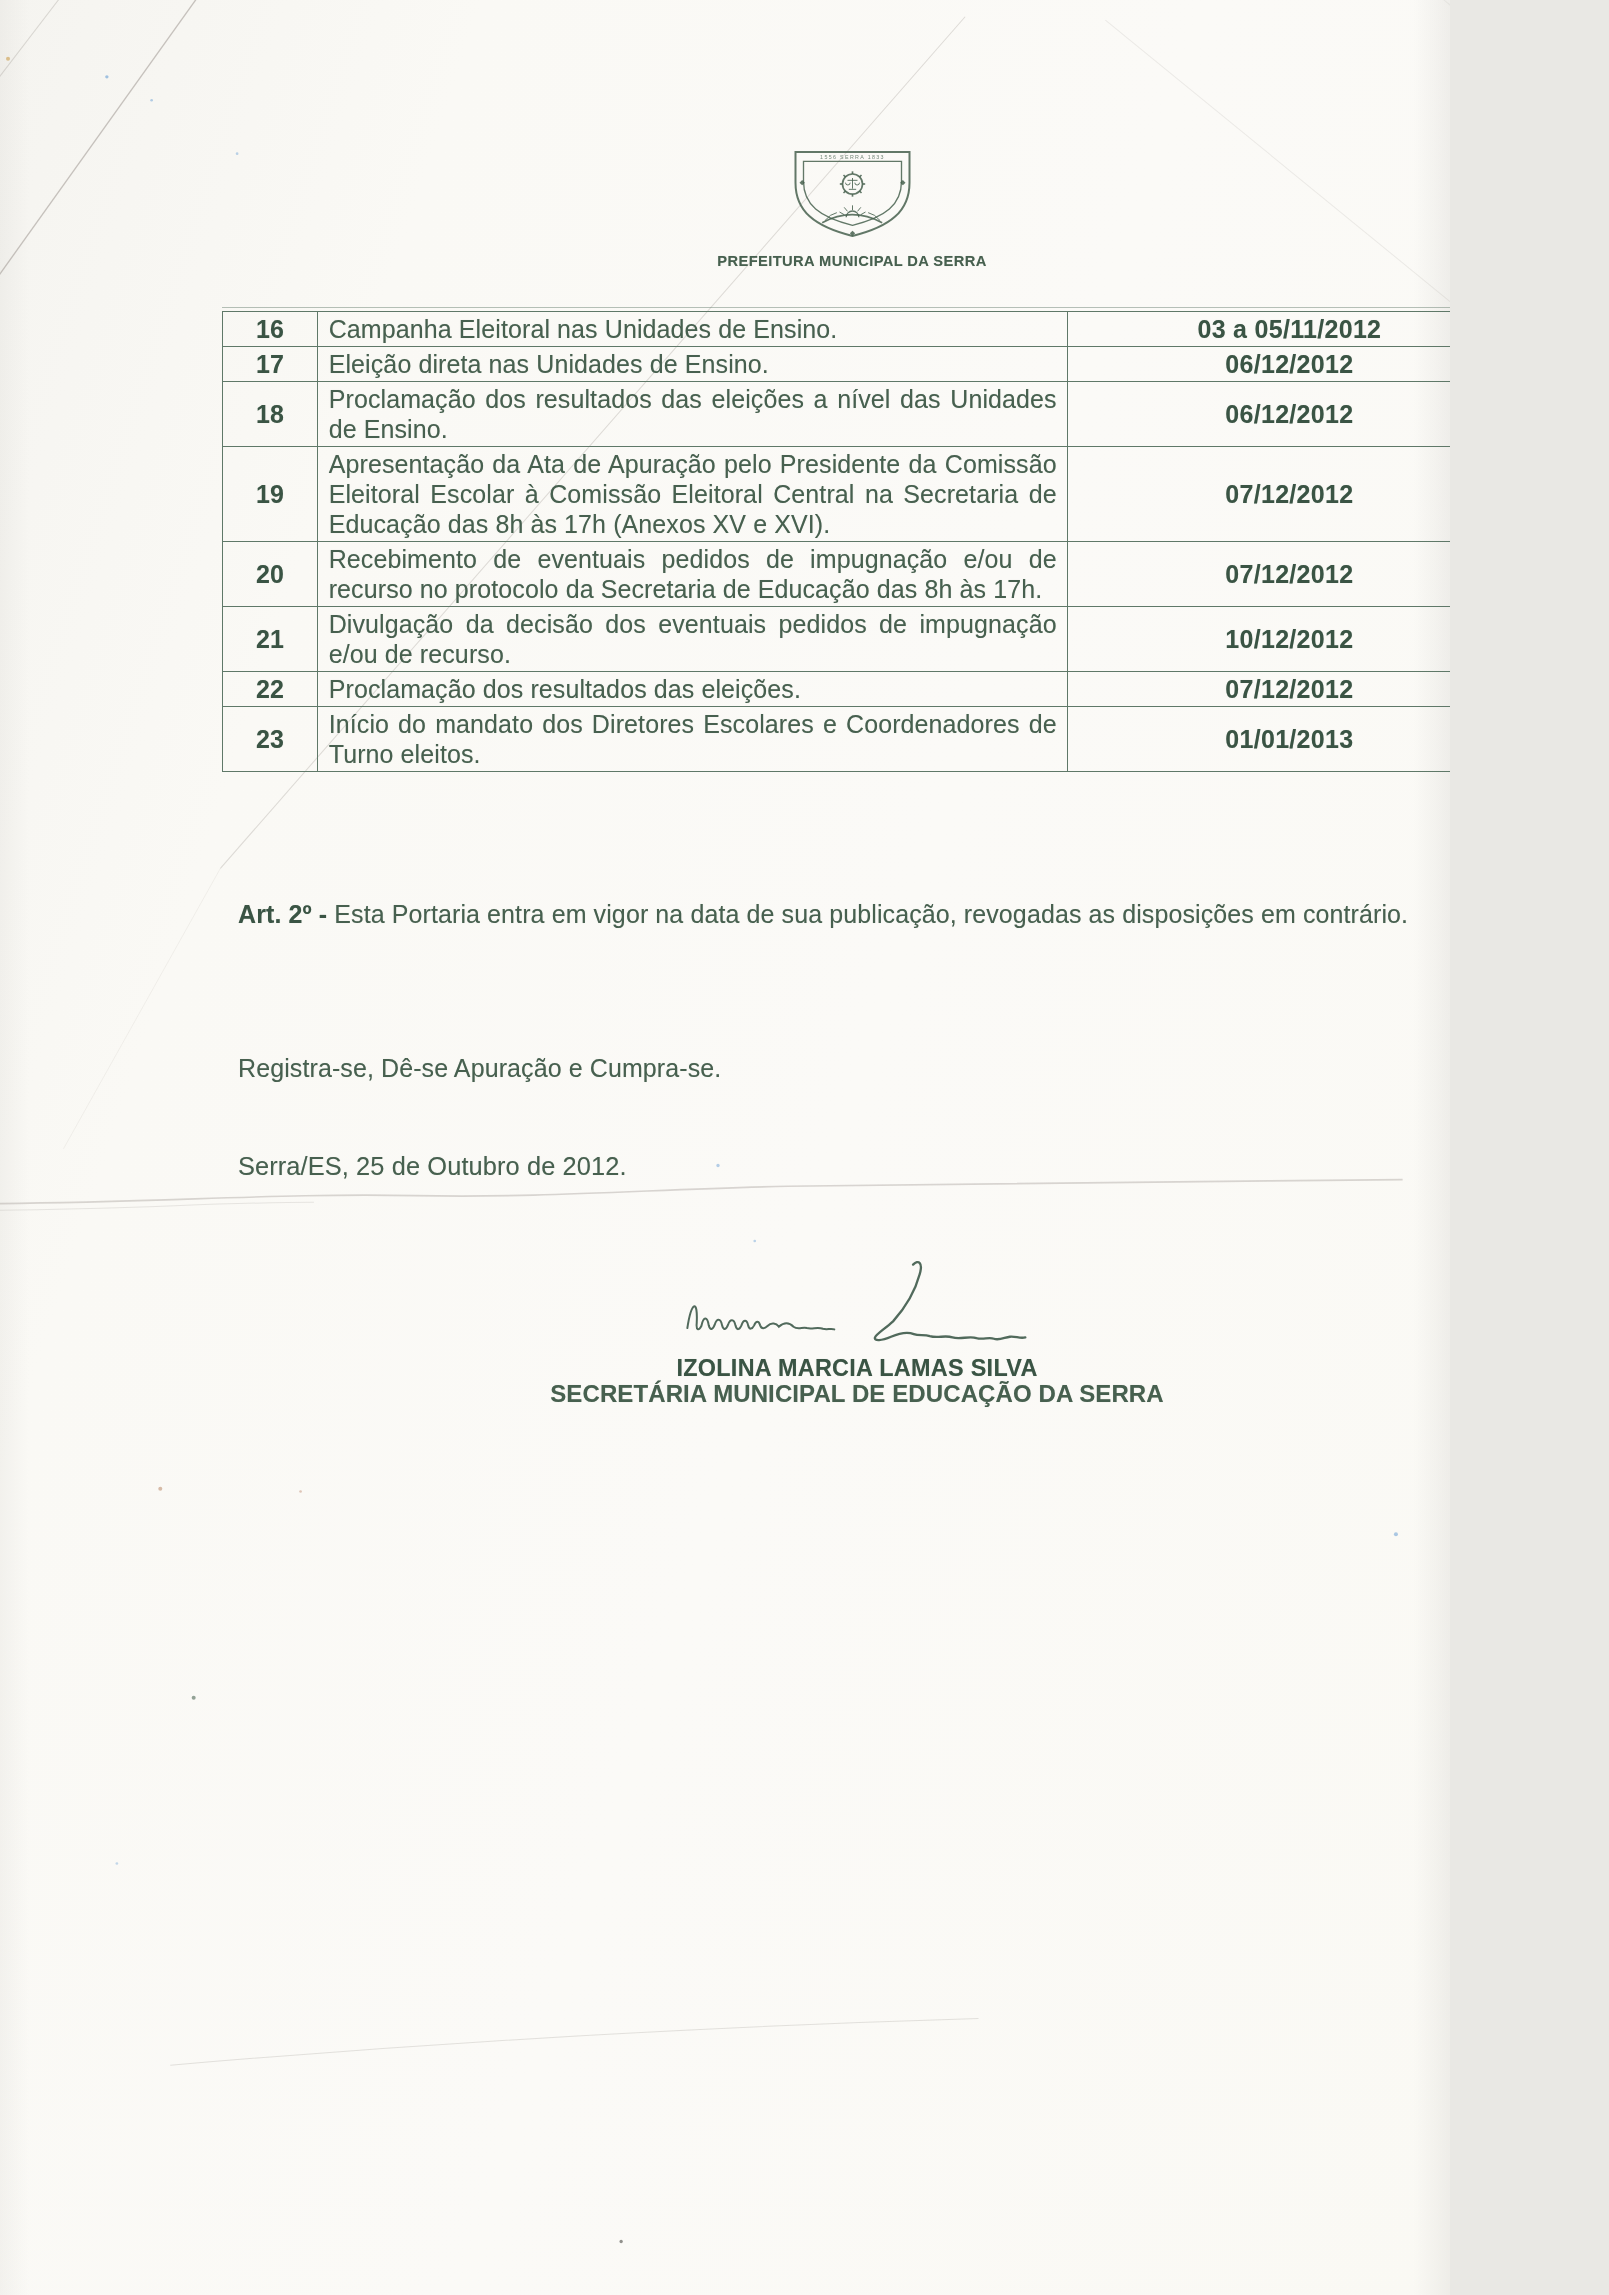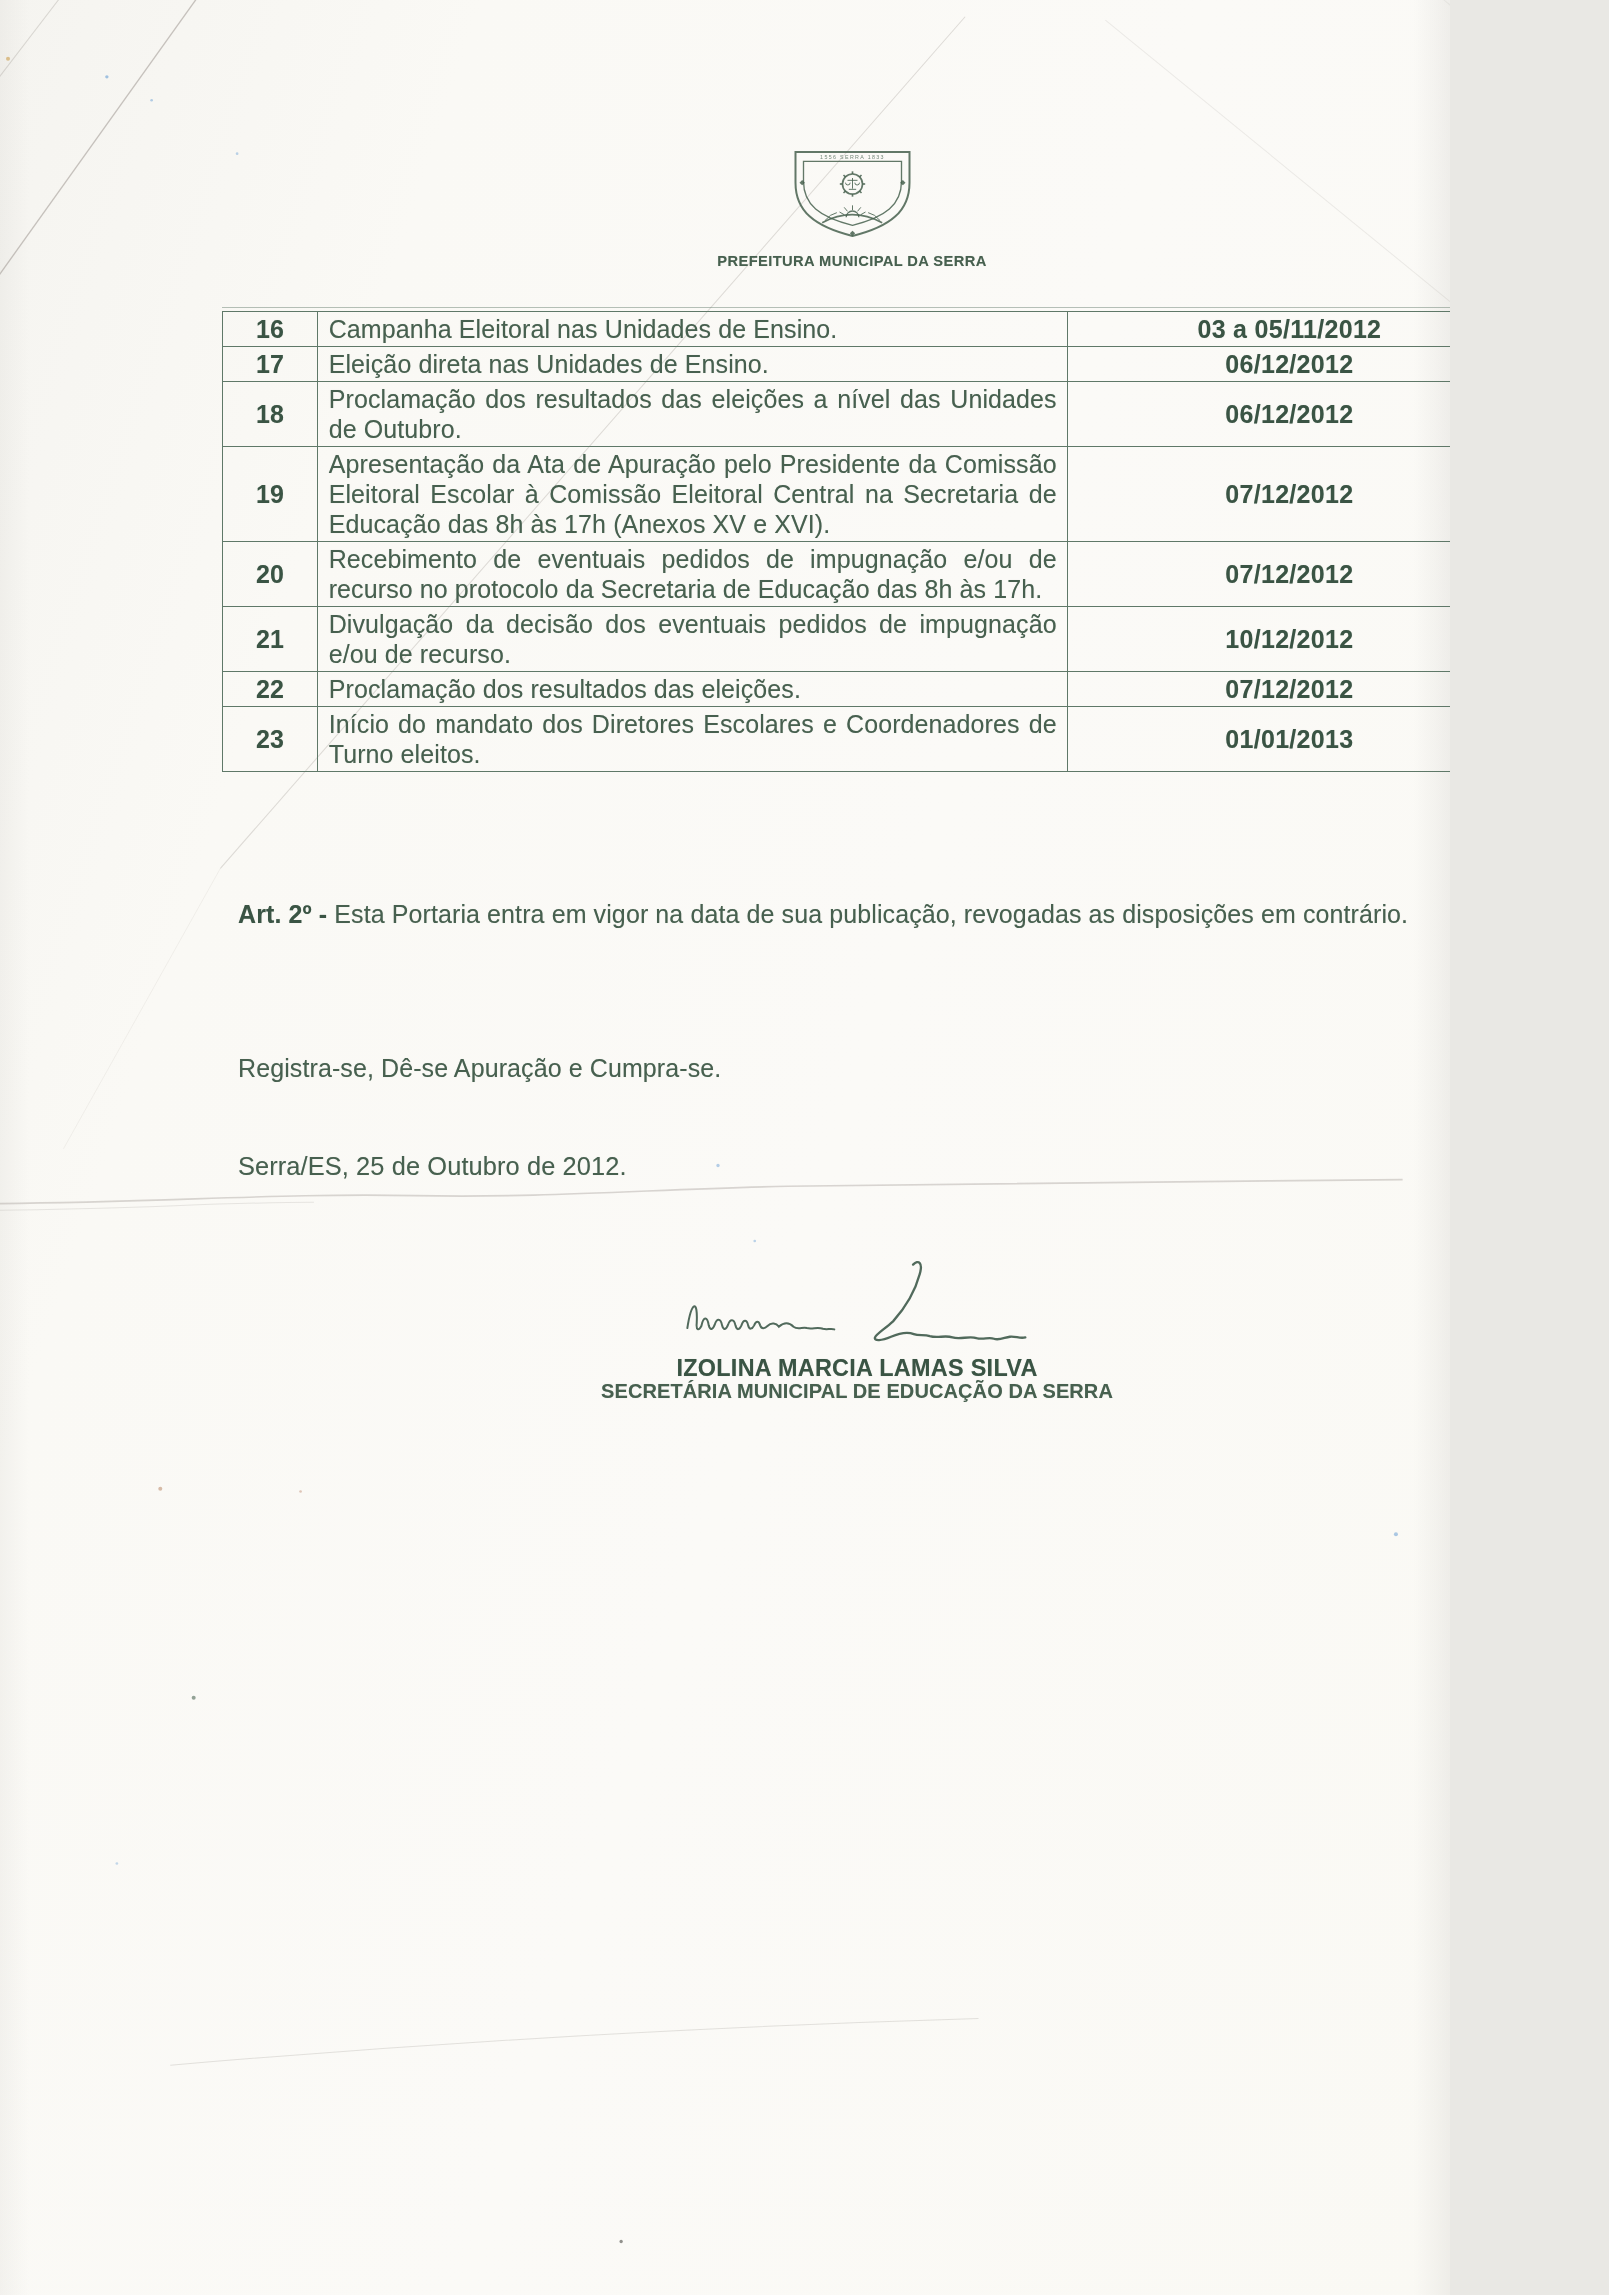--- a/index.html
+++ b/index.html
@@ -35,21 +35,21 @@
   .para b{color:var(--ink-bold);}
   .p-art2{top:871px;}
   .p-registro{top:1025px;}
   .p-dateline{top:1123px;font-size:25.4px;}
   
   .sig-scribble{position:absolute;left:678px;top:1259px;width:374px;height:94px;}
   .sig-name{position:absolute;left:423px;top:1349px;width:868px;text-align:center;
             font-size:23.4px;font-weight:bold;letter-spacing:0.3px;color:var(--ink-bold);
             text-shadow:0 0 0.7px rgba(58,84,68,.4);margin-top:6px;}
   .sig-title{position:absolute;left:423px;top:1380px;width:868px;text-align:center;
-             font-size:20px;font-weight:bold;letter-spacing:0.1px;color:var(--ink);
+             font-size:24px;font-weight:bold;letter-spacing:0.1px;color:var(--ink);
              text-shadow:0 0 0.7px rgba(70,96,78,.35);}
   .band-text{font-size:8px;letter-spacing:2px;fill:var(--emblem);opacity:.75;}
 </style>
 </head>
 <body>
 
 <div class="page">
 
   <svg class="artifacts" width="1609" height="2295" viewBox="0 0 2409 3436" aria-hidden="true">
     <line x1="300" y1="-10" x2="-25" y2="445" stroke="rgba(150,142,136,0.50)" stroke-width="2"></line>
@@ -134,21 +134,21 @@
     </tr>
 
     <tr>
       <td class="c-num">17</td>
       <td class="c-desc">Eleição direta nas Unidades de Ensino.</td>
       <td class="c-date">06/12/2012</td>
     </tr>
 
     <tr>
       <td class="c-num">18</td>
-      <td class="c-desc">Proclamação dos resultados das eleições a nível das Unidades de Outubro.</td>
+      <td class="c-desc">Proclamação dos resultados das eleições a nível das Unidades de Ensino.</td>
       <td class="c-date">06/12/2012</td>
     </tr>
 
     <tr>
       <td class="c-num">19</td>
       <td class="c-desc">Apresentação da Ata de Apuração pelo Presidente da Comissão Eleitoral Escolar à Comissão Eleitoral Central na Secretaria de Educação das 8h às 17h (Anexos XV e XVI).</td>
       <td class="c-date">07/12/2012</td>
     </tr>
 
     <tr>

